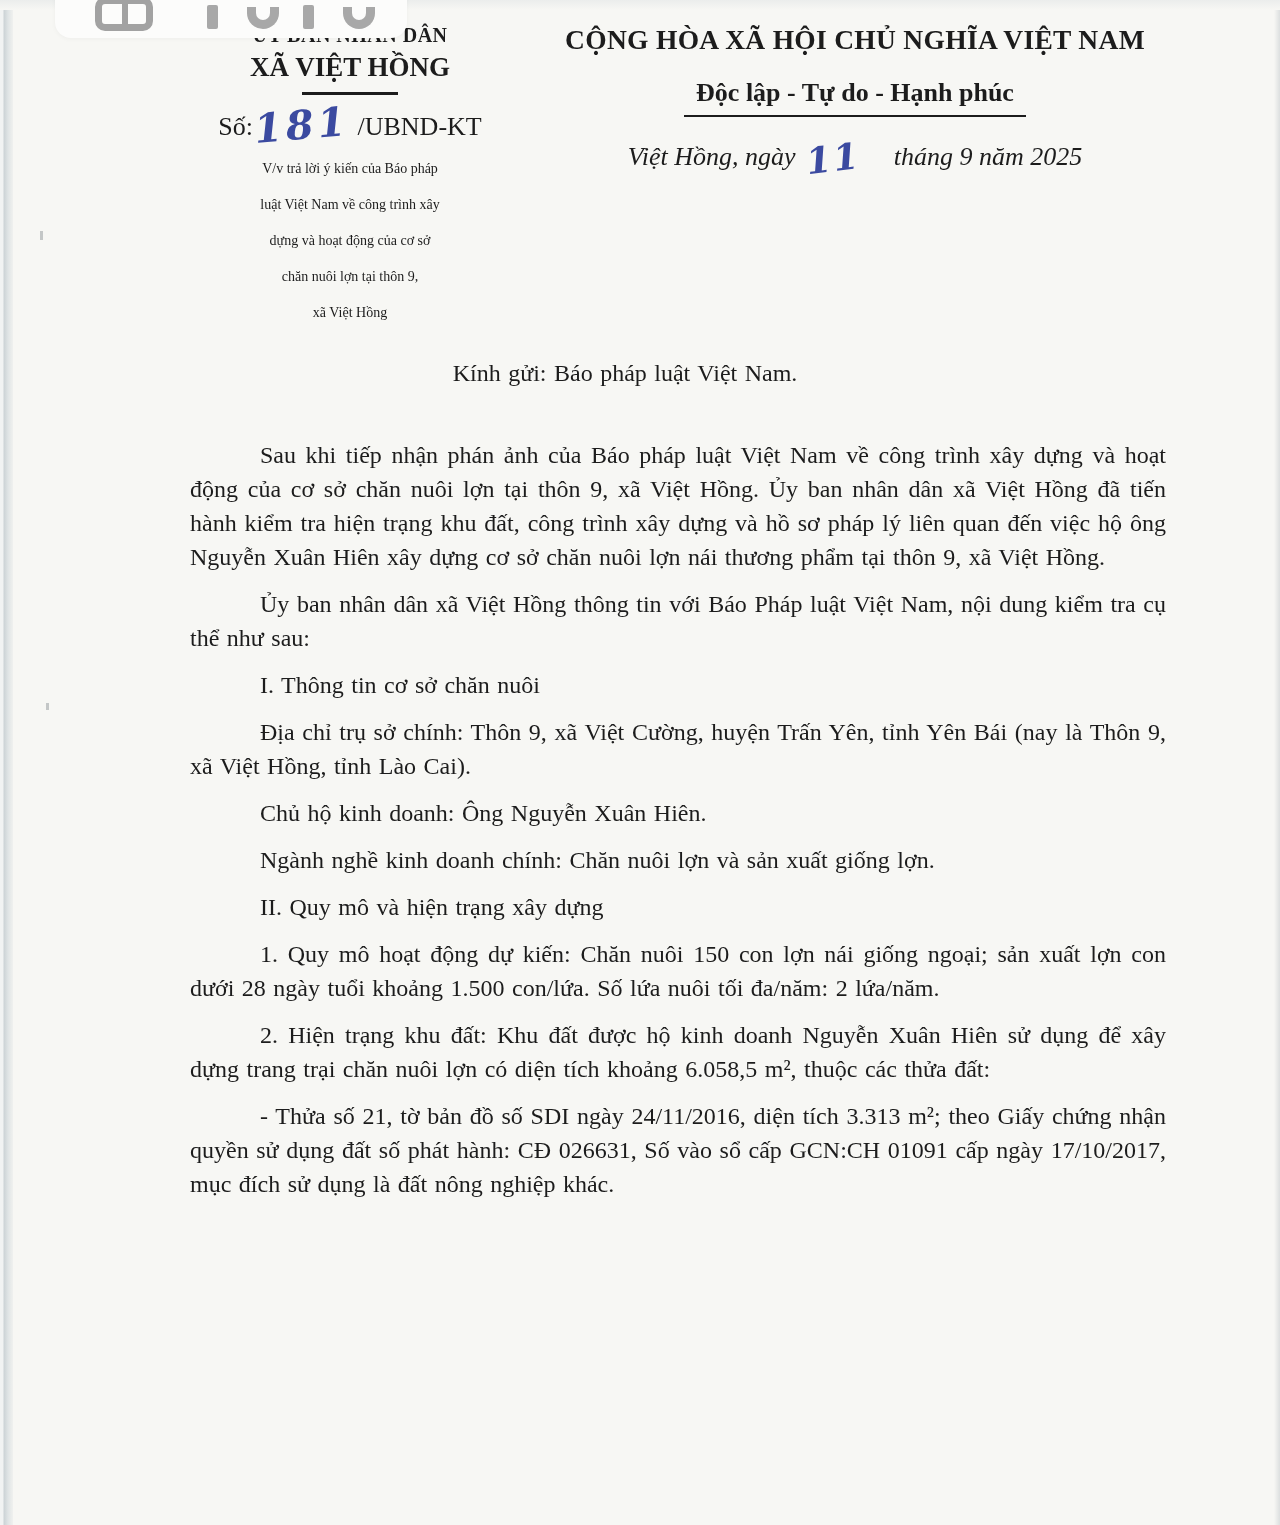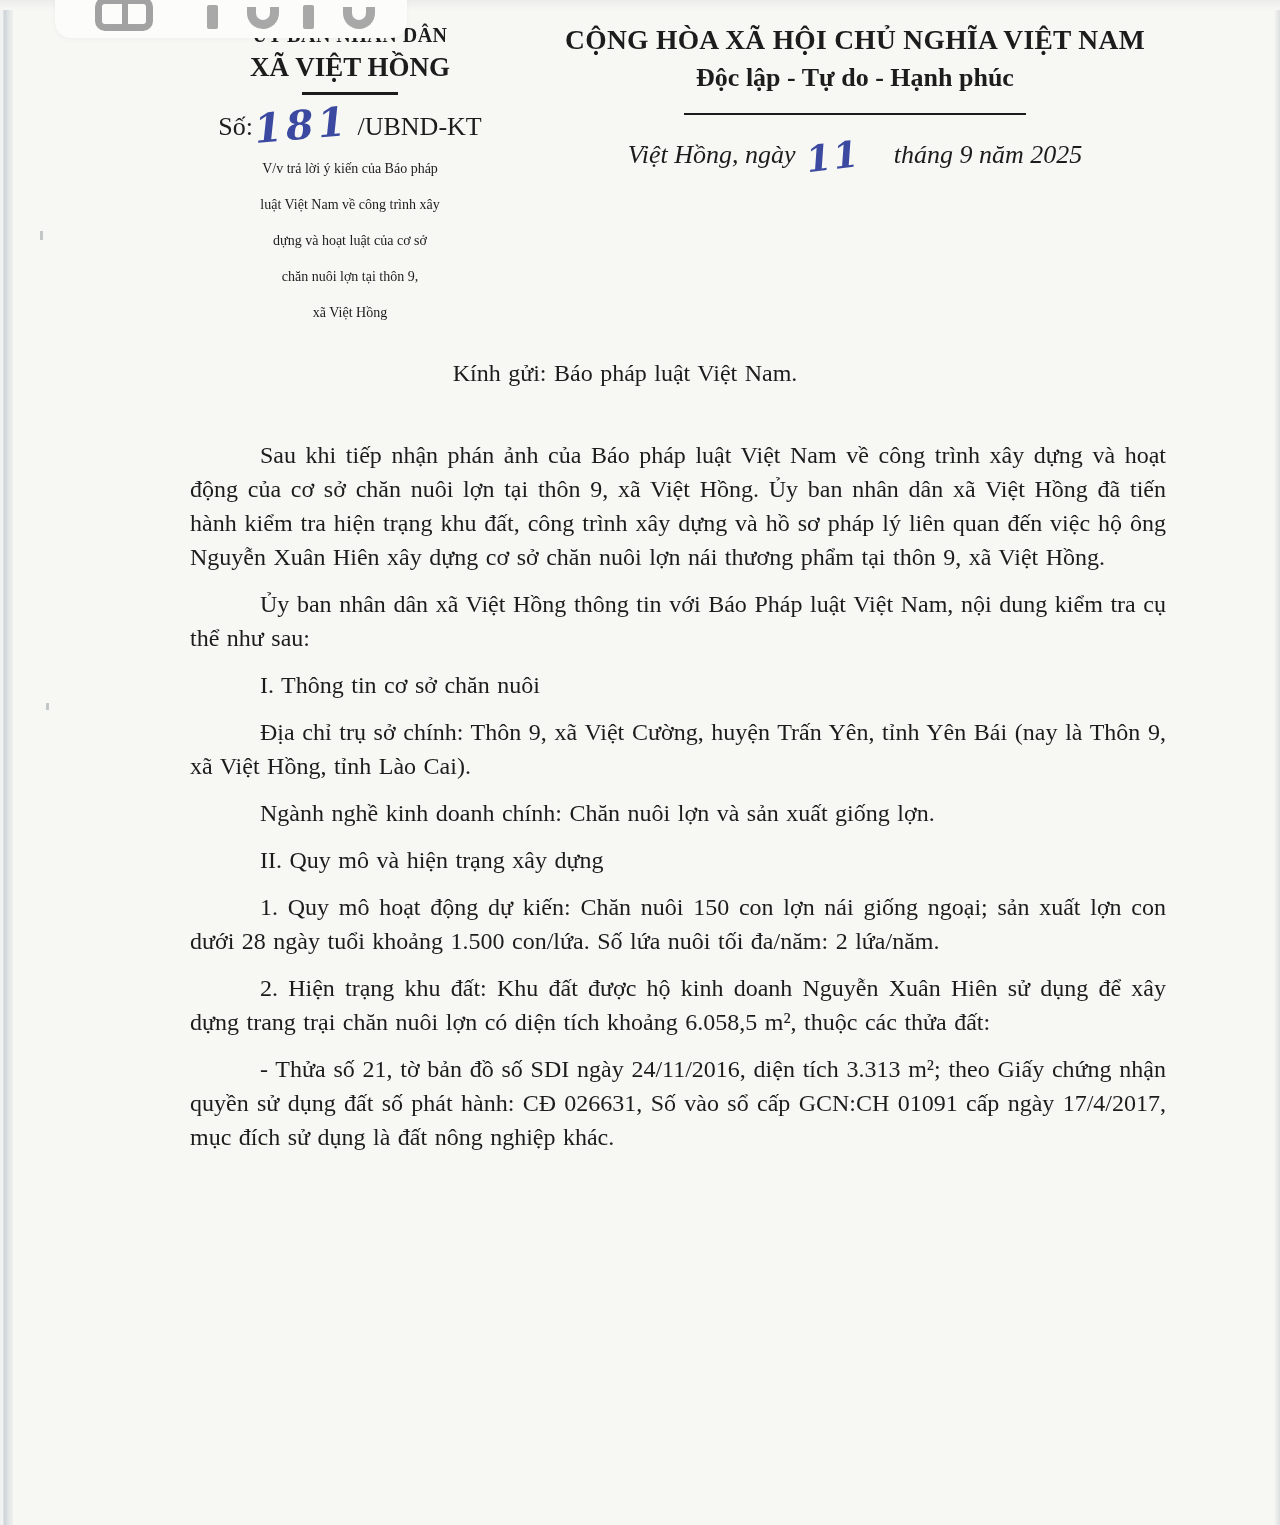--- a/index.html
+++ b/index.html
@@ -52,21 +52,21 @@
   .hdr-left{position:absolute;left:178px;top:24px;width:344px;text-align:center;z-index:3;}
   .org1{font-weight:bold;font-size:20px;letter-spacing:.5px;}
   .org2{font-weight:bold;font-size:27px;margin-top:5px;}
   .org-sep{width:96px;height:3px;background:#1c1c1c;margin:9px auto 0;}
   .doc-num{margin-top:17px;font-size:26px;white-space:nowrap;}
   .hw{color:#3b4aa0;font-style:italic;font-weight:bold;font-family:"DejaVu Serif",serif;}
   .hw-num{font-size:40px;display:inline-block;transform:rotate(-5deg);letter-spacing:4px;line-height:10px;vertical-align:-4px;margin:0 8px 0 1px;}
   .subject{margin-top:9px;font-size:14px;line-height:36px;}
   .hdr-right{position:absolute;left:533px;top:24px;width:644px;text-align:center;z-index:3;}
   .nat1{font-weight:bold;font-size:27.5px;letter-spacing:.3px;white-space:nowrap;}
-  .nat2{font-weight:bold;font-size:26px;display:inline-block;margin-top:7px;padding:0 12px 20px;border-bottom:2.5px solid #1c1c1c;}
+  .nat2{font-weight:bold;font-size:26px;display:inline-block;margin-top:22px;padding:0 12px 7px;border-bottom:2.5px solid #1c1c1c;}
   .date-line{margin-top:25px;font-size:26px;font-style:italic;white-space:nowrap;}
   .hw-day{font-size:36px;display:inline-block;transform:rotate(-7deg);letter-spacing:2px;line-height:10px;vertical-align:-6px;margin:0 34px 0 10px;}
 
   
   .doc-body{
     position:absolute;left:190px;top:356px;width:976px;z-index:3;
     font-size:24px;line-height:34px;text-align:justify;word-spacing:1.5px;
   }
   .doc-body p{margin:0 0 13px 0;text-indent:70px;}
   .salutation{text-align:center;text-indent:0 !important;padding-right:106px;margin-bottom:48px !important;}
@@ -90,36 +90,37 @@
 </div>
 
 <div class="hdr-left">
   <div class="org1">ỦY BAN NHÂN DÂN</div>
   <div class="org2">XÃ VIỆT HỒNG</div>
   <div class="org-sep"></div>
   <div class="doc-num"><span>Số:</span><span class="hw hw-num">181</span><span>/UBND-KT</span></div>
   <div class="subject">
     <div>V/v trả lời ý kiến của Báo pháp</div>
     <div>luật Việt Nam về công trình xây</div>
-    <div>dựng và hoạt luật của cơ sở</div>
+    <div>dựng và hoạt động của cơ sở</div>
     <div>chăn nuôi lợn tại thôn 9,</div>
     <div>xã Việt Hồng</div>
   </div>
 </div>
 
 <div class="hdr-right">
   <div class="nat1">CỘNG HÒA XÃ HỘI CHỦ NGHĨA VIỆT NAM</div>
   <div><span class="nat2">Độc lập - Tự do - Hạnh phúc</span></div>
   <div class="date-line"><span>Việt Hồng, ngày</span><span class="hw hw-day">11</span><span>tháng 9 năm 2025</span></div>
 </div>
 
 <div class="doc-body">
   <p class="salutation">Kính gửi: Báo pháp luật Việt Nam.</p>
   <p>Sau khi tiếp nhận phán ảnh của Báo pháp luật Việt Nam về công trình xây dựng và hoạt động của cơ sở chăn nuôi lợn tại thôn 9, xã Việt Hồng. Ủy ban nhân dân xã Việt Hồng đã tiến hành kiểm tra hiện trạng khu đất, công trình xây dựng và hồ sơ pháp lý liên quan đến việc hộ ông Nguyễn Xuân Hiên xây dựng cơ sở chăn nuôi lợn nái thương phẩm tại thôn 9, xã Việt Hồng.</p>
   <p>Ủy ban nhân dân xã Việt Hồng thông tin với Báo Pháp luật Việt Nam, nội dung kiểm tra cụ thể như sau:</p>
   <p><span class="b">I. Thông tin cơ sở chăn nuôi</span></p>
   <p>Địa chỉ trụ sở chính: Thôn 9, xã Việt Cường, huyện Trấn Yên, tỉnh Yên Bái (nay là Thôn 9, xã Việt Hồng, tỉnh Lào Cai).</p>
+  <p>Chủ hộ kinh doanh: Ông Nguyễn Xuân Hiên.</p>
   <p>Ngành nghề kinh doanh chính: Chăn nuôi lợn và sản xuất giống lợn.</p>
   <p><span class="b">II. Quy mô và hiện trạng xây dựng</span></p>
   <p><span class="b">1. Quy mô hoạt động dự kiến</span><span>: Chăn nuôi 150 con lợn nái giống ngoại; sản xuất lợn con dưới 28 ngày tuổi khoảng 1.500 con/lứa. Số lứa nuôi tối đa/năm: 2 lứa/năm.</span></p>
   <p><span class="b">2. Hiện trạng khu đất</span><span>: Khu đất được hộ kinh doanh Nguyễn Xuân Hiên sử dụng để xây dựng trang trại chăn nuôi lợn có diện tích khoảng 6.058,5 m², thuộc các thửa đất:</span></p>
-  <p>- Thửa số 21, tờ bản đồ số SDI ngày 24/11/2016, diện tích 3.313 m²; theo Giấy chứng nhận quyền sử dụng đất số phát hành: CĐ 026631, Số vào sổ cấp GCN:CH 01091 cấp ngày 17/4/2017, mục đích sử dụng là đất nông nghiệp khác.</p>
+  <p>- Thửa số 21, tờ bản đồ số SDI ngày 24/11/2016, diện tích 3.313 m²; theo Giấy chứng nhận quyền sử dụng đất số phát hành: CĐ 026631, Số vào sổ cấp GCN:CH 01091 cấp ngày 17/10/2017, mục đích sử dụng là đất nông nghiệp khác.</p>
 </div>
 
 </body></html>

